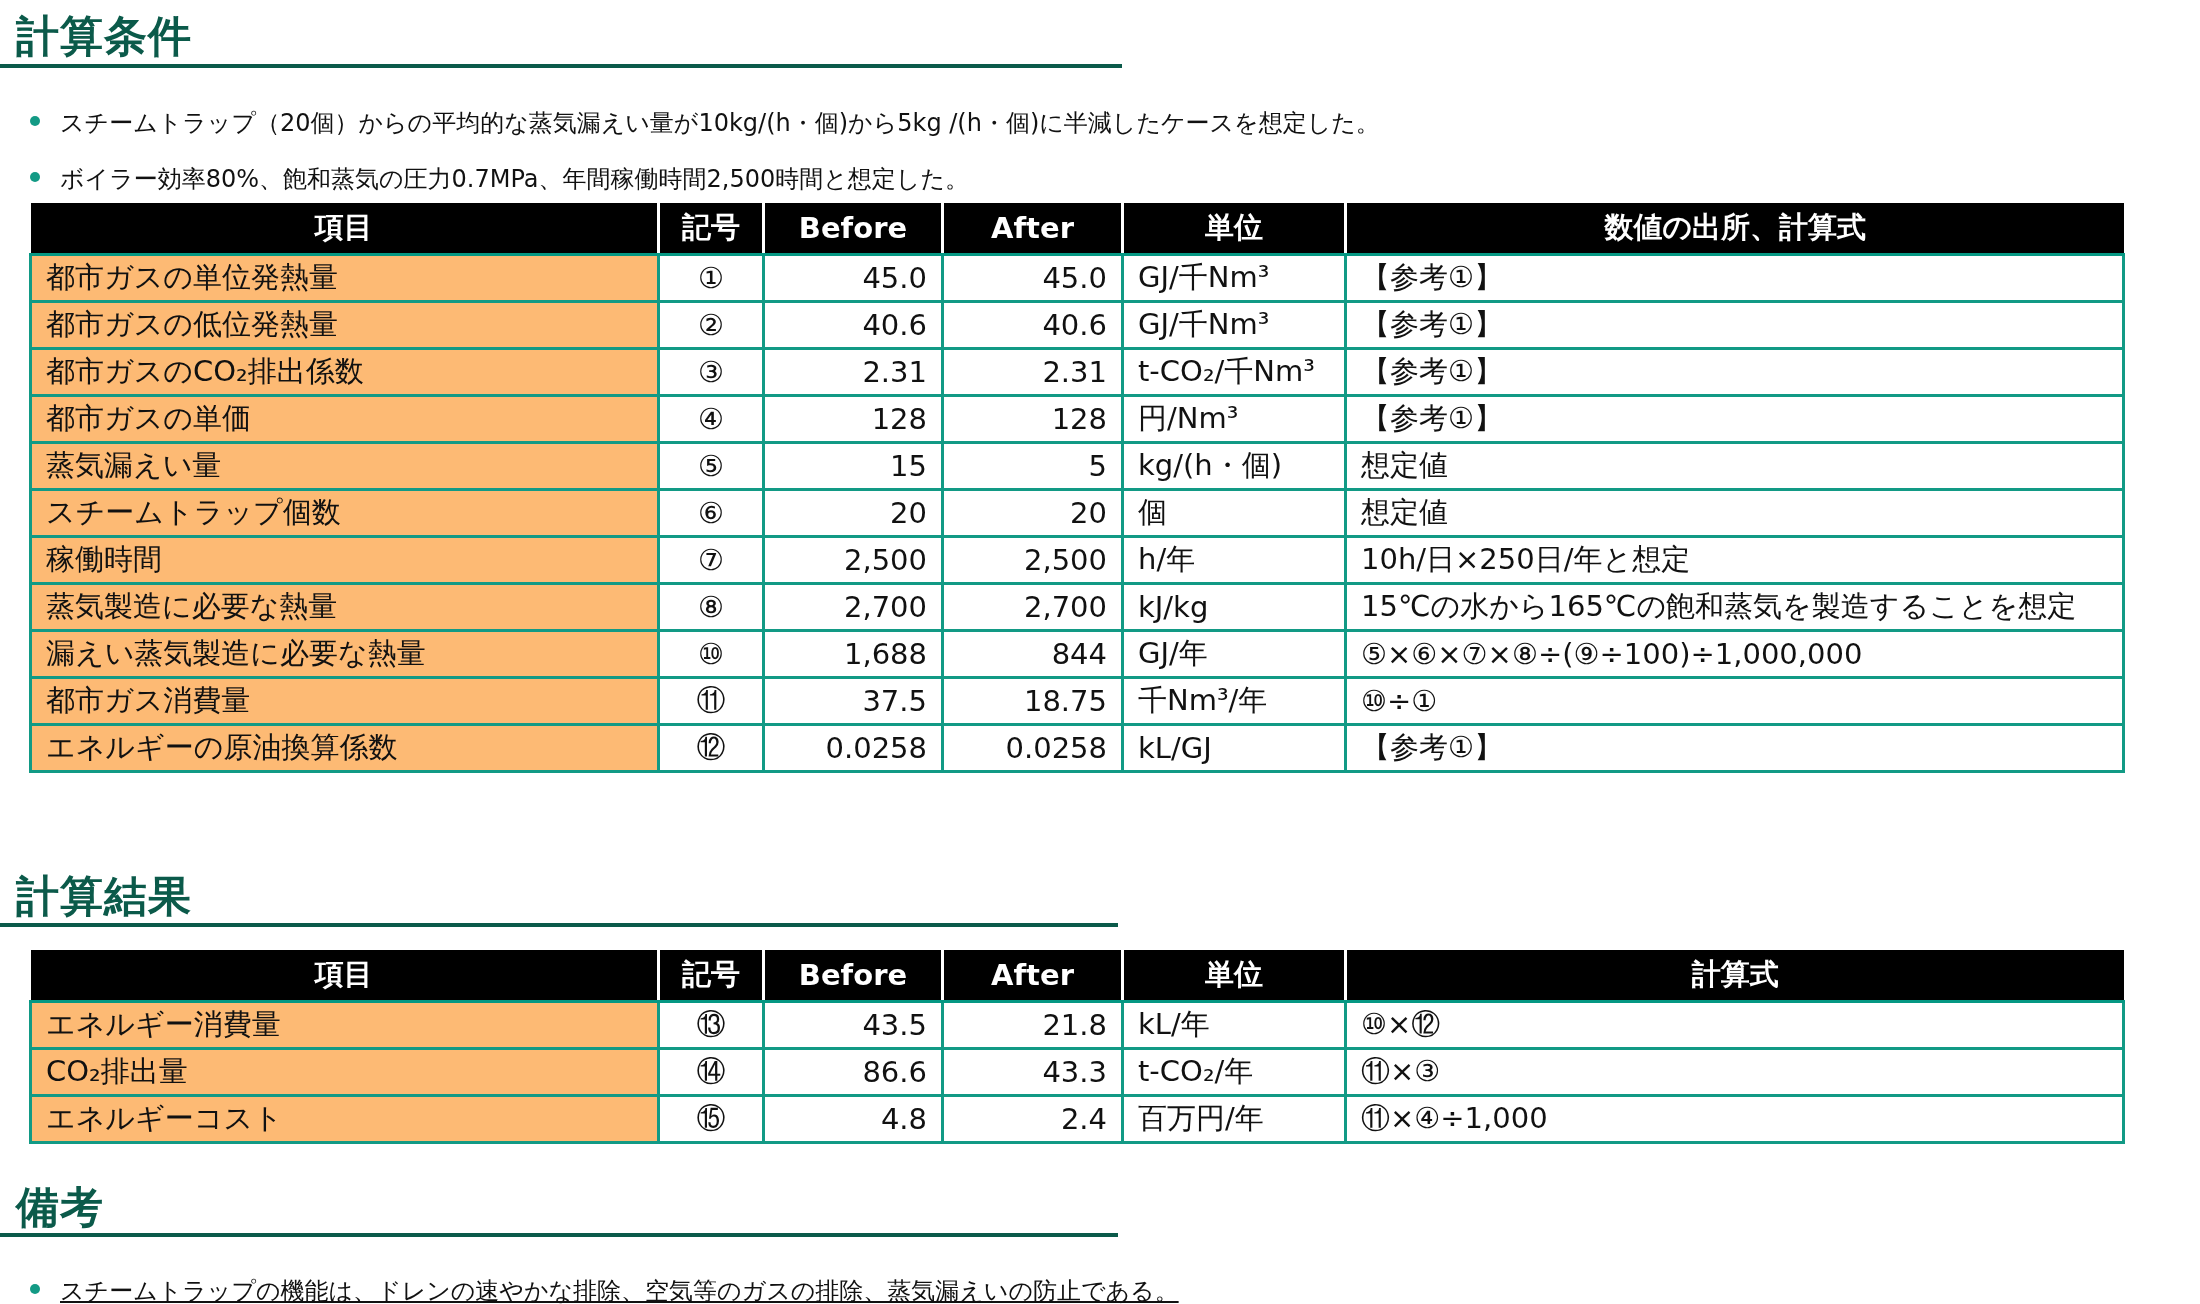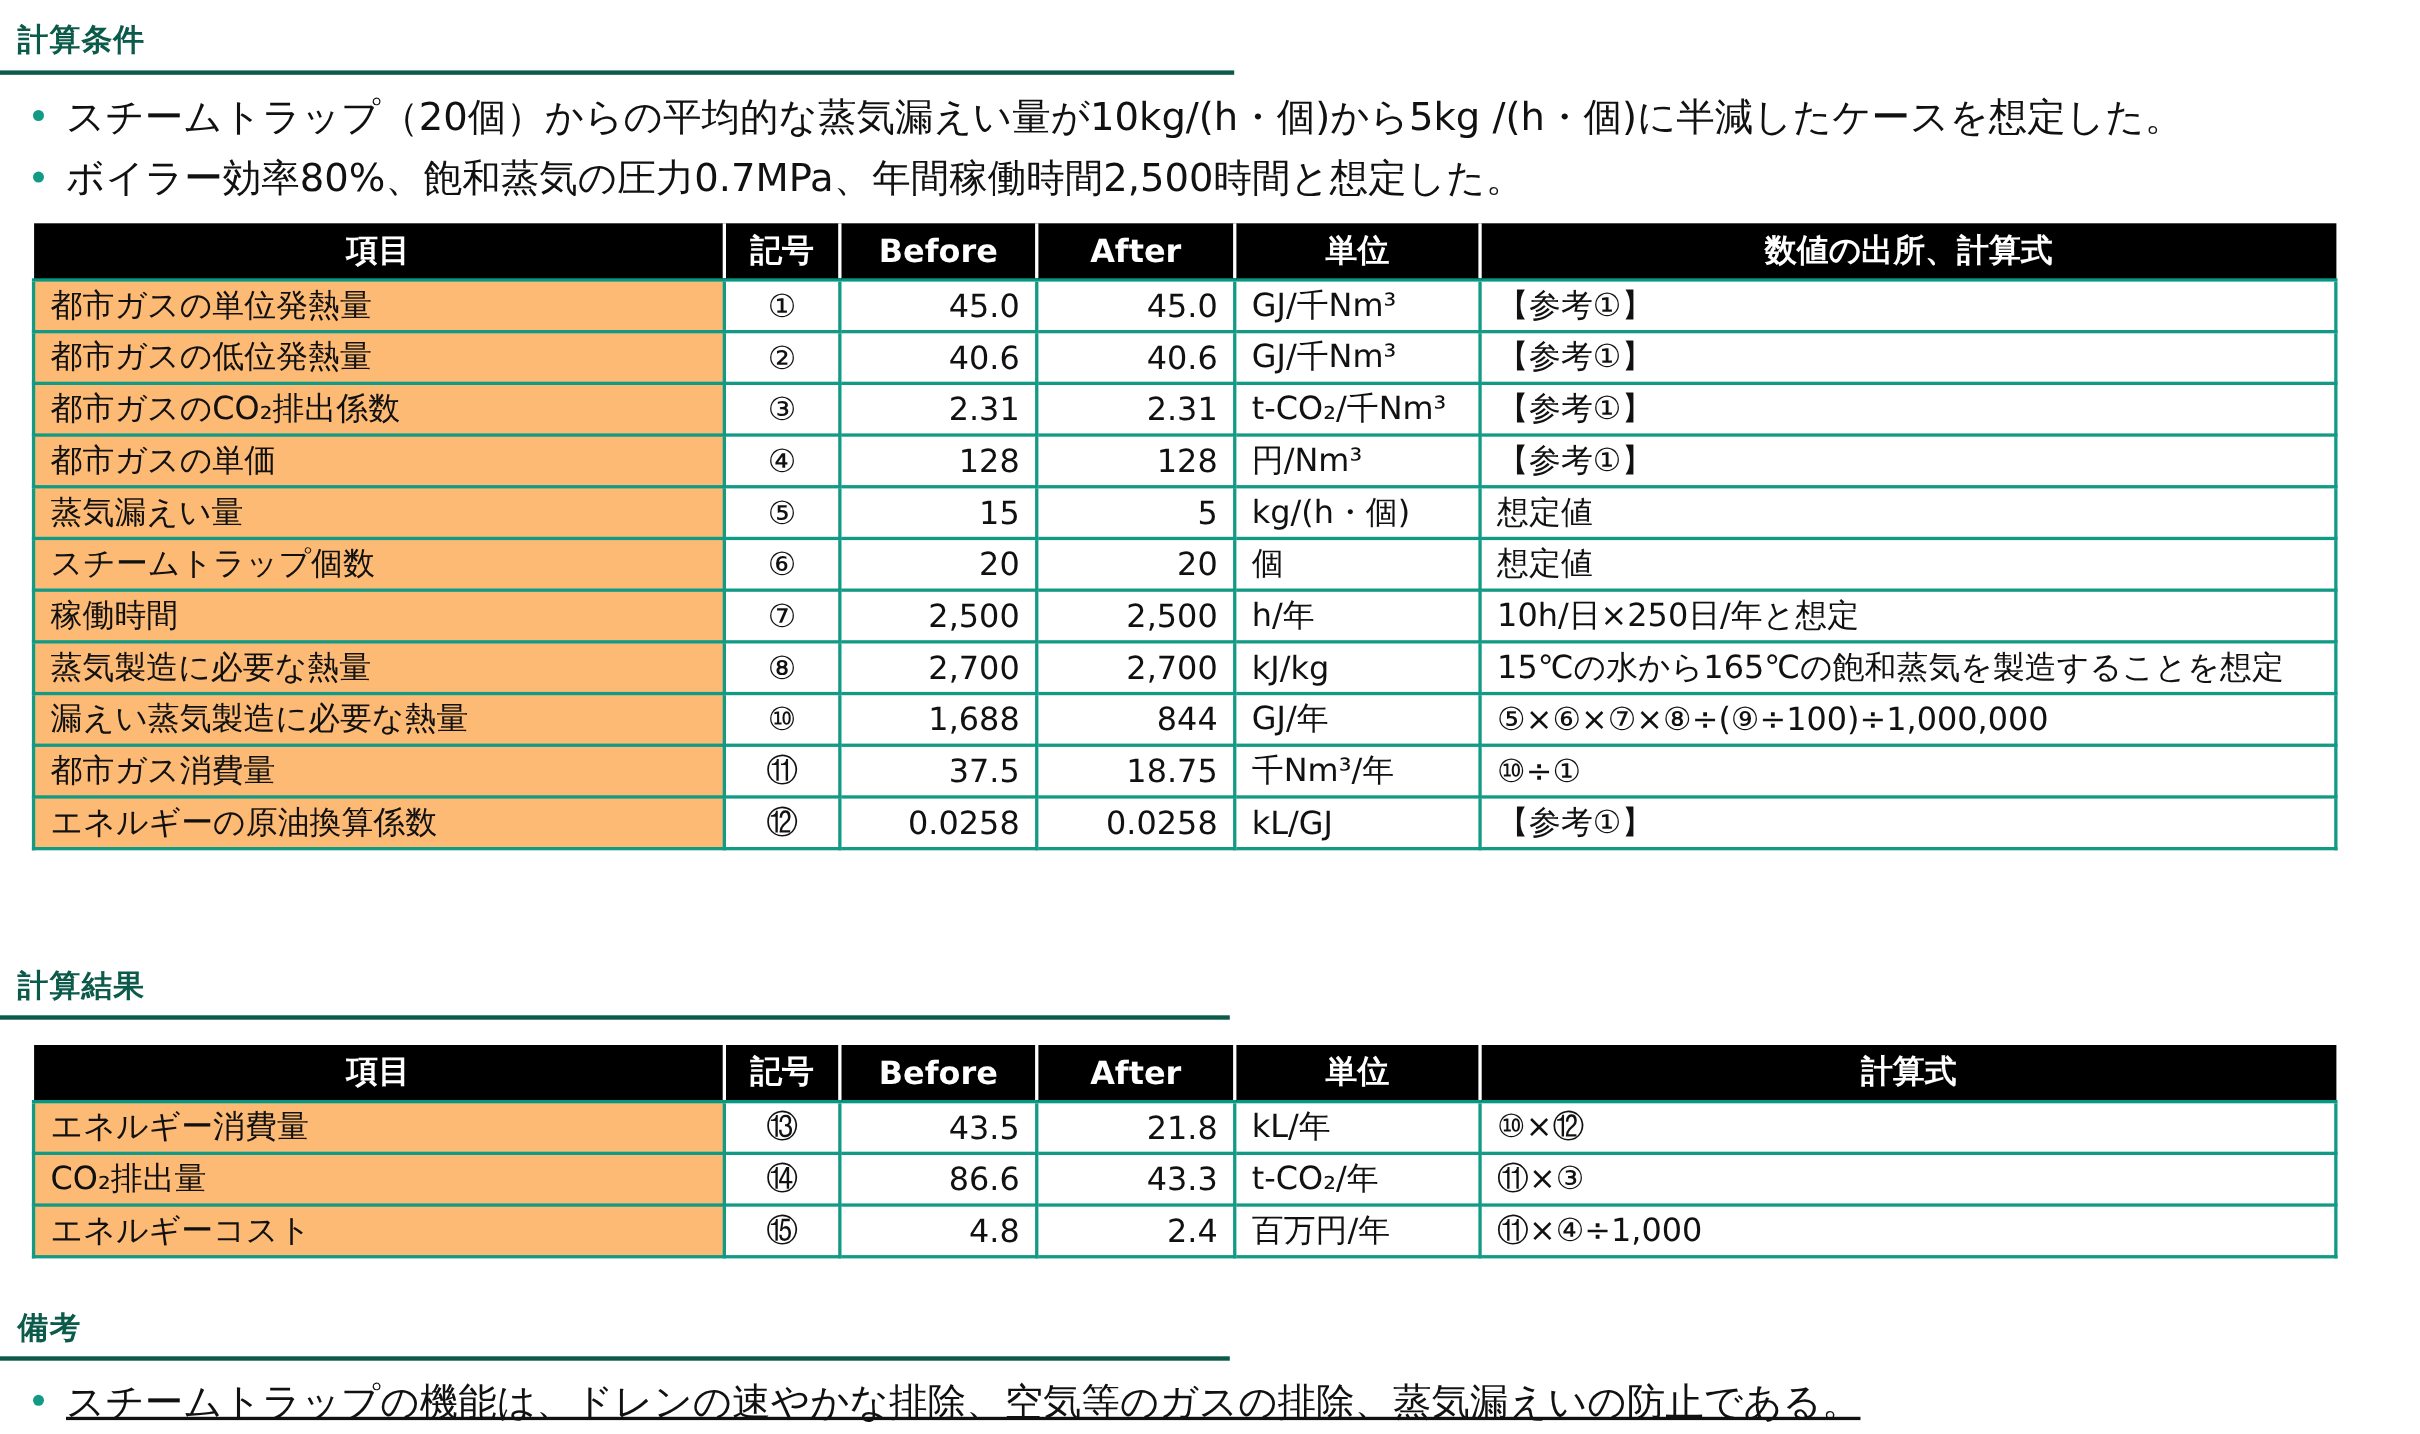--- a/index.html
+++ b/index.html
@@ -1,21 +1,21 @@
 <!DOCTYPE html>
 <html><head>
 <meta charset="utf-8">
 <style>
   html, body { margin:0; padding:0; background:#ffffff; }
   body { width:2200px; height:1304px; position:relative; overflow:hidden;
          font-family:"DejaVu Sans","Liberation Sans",sans-serif; color:#111; }
-  .section-title { position:absolute; left:16px; font-size:28px; font-weight:bold;
+  .section-title { position:absolute; left:16px; font-size:43px; font-weight:bold;
          color:#0b5a4a; letter-spacing:1px; margin:0; line-height:48px; }
   .section-rule { position:absolute; left:0; height:4px; background:#0b5a4a; }
-  .bullet { position:absolute; left:30px; font-size:35px; line-height:40px; white-space:nowrap; }
+  .bullet { position:absolute; left:30px; font-size:24px; line-height:40px; white-space:nowrap;margin-top:16px; }
   .bullet .dot { display:inline-block; width:10px; height:10px; border-radius:50%;
          background:#139a85; vertical-align:middle; margin-right:20px; position:relative; top:-3px; }
   table.data { position:absolute; left:29px; border-collapse:collapse; table-layout:fixed; }
   table.data th { background:#000000; color:#fff; font-weight:bold; font-size:29px;
          height:50px; padding:0; text-align:center; border-left:3px solid #ffffff;
          border-bottom:3px solid #059883; }
   table.data th:first-child { border-left:none; }
   table.data td { border:3px solid #129a85; font-size:29px; height:44px; padding:0 14px;
          white-space:nowrap; }
   table.data td.item { background:#fdba74; }

